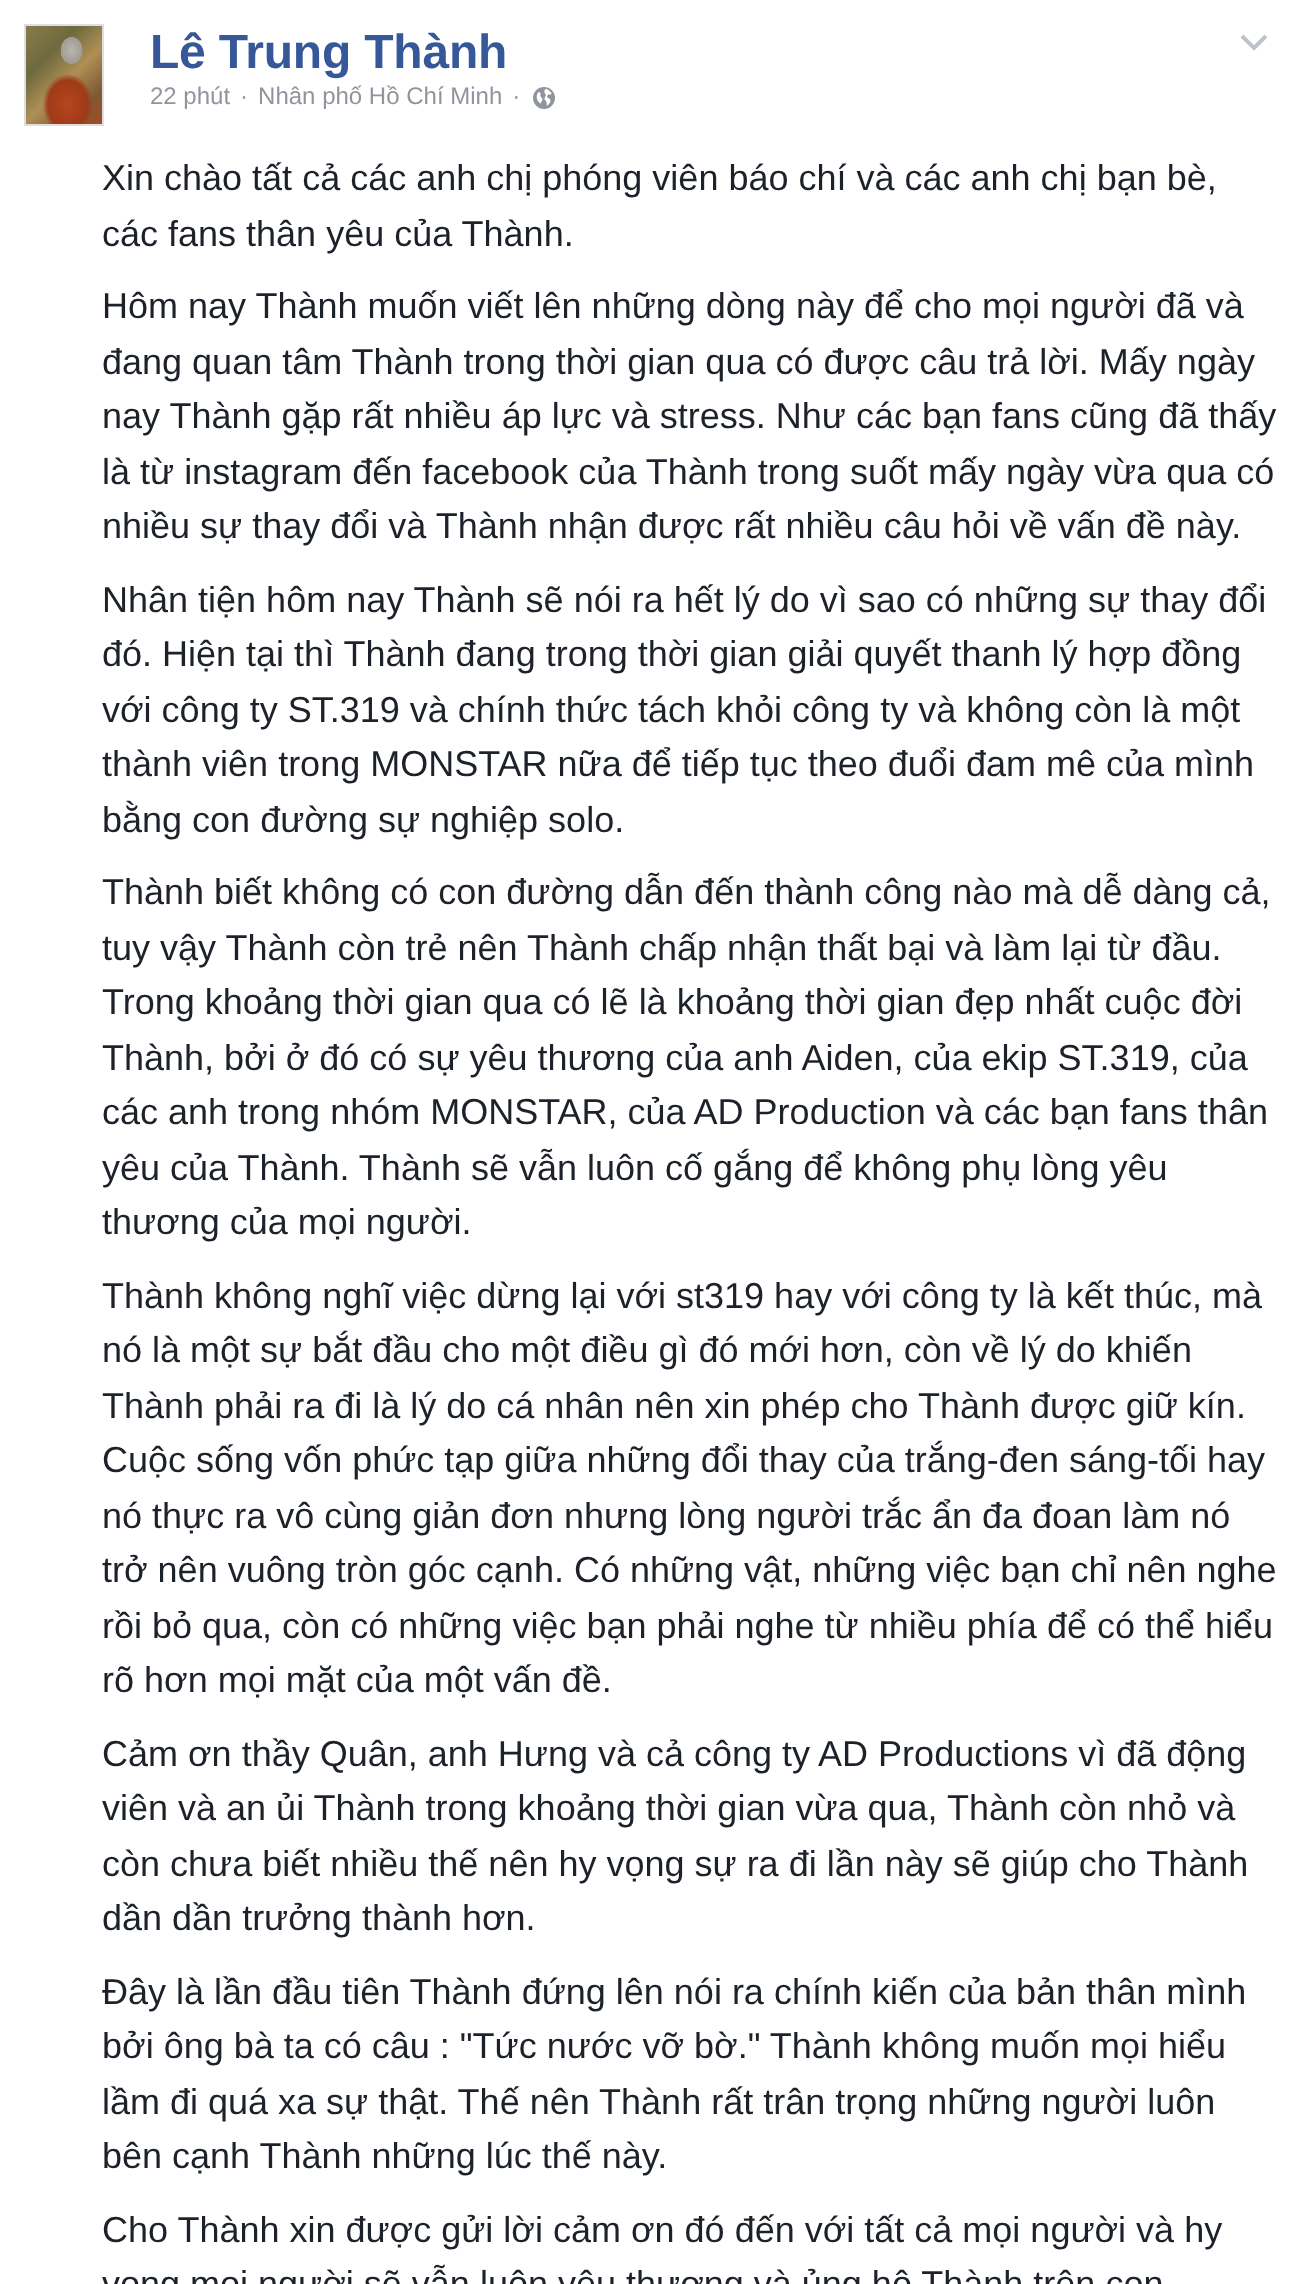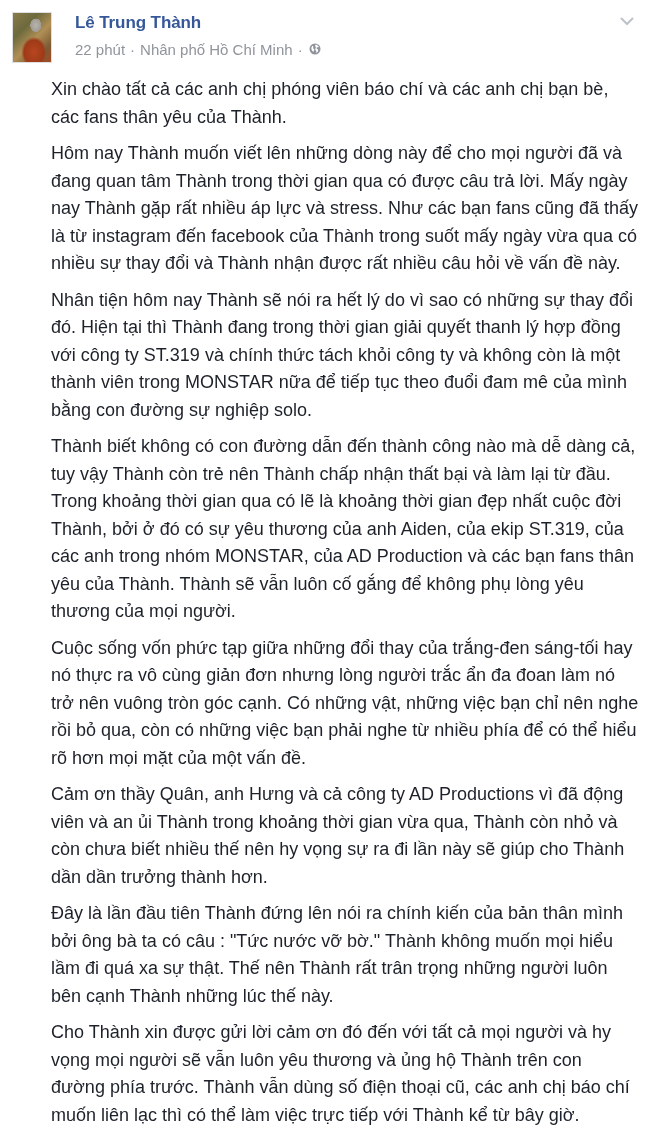--- a/index.html
+++ b/index.html
@@ -30,35 +30,35 @@
       background:
         radial-gradient(ellipse 9px 11px at 60% 25%, #b9b4ad 0%, #a09b93 60%, transparent 62%),
         radial-gradient(ellipse 18px 22px at 55% 80%, #b7461f 0%, #9e3a18 55%, transparent 70%),
         linear-gradient(135deg, #8a7a4a 0%, #6d6a3e 30%, #b08f55 55%, #7c5a35 80%, #a54a22 100%);
       overflow: hidden;
     }
     .author-name {
       position: absolute;
       left: 75px;
       top: 13px;
-      font-size: 17px;
+      font-size: 24px;
       font-weight: bold;
       color: #365899;
       letter-spacing: -0.1px;
       text-decoration: none;
       cursor: pointer;
     }
     .post-meta {
       position: absolute;
       left: 75px;
       top: 41px;
-      font-size: 15px;
+      font-size: 12px;
       color: #90949c;
       display: flex;
-      align-items: flex-start;
+      align-items: flex-end;
       white-space: nowrap;
     }
     .post-meta .sep {
       margin: 0 5px;
     }
     .globe-icon {
       display: inline-block;
       width: 12px;
       height: 12px;
       margin-left: 1px;
@@ -122,20 +122,21 @@
     <p>
       <span class="line-block">Hôm nay Thành muốn viết lên những dòng này để cho mọi người đã và đang quan tâm Thành trong thời gian qua có được câu trả lời. Mấy ngày nay Thành gặp rất nhiều áp lực và stress. Như các bạn fans cũng đã thấy là từ instagram đến facebook của Thành trong suốt mấy ngày vừa qua có nhiều sự thay đổi và Thành nhận được rất nhiều câu hỏi về vấn đề này.</span>
     </p>
     <p>
       <span class="line-block">Nhân tiện hôm nay Thành sẽ nói ra hết lý do vì sao có những sự thay đổi đó. Hiện tại thì Thành đang trong thời gian giải quyết thanh lý hợp đồng với công ty ST.319 và chính thức tách khỏi công ty và không còn là một thành viên trong MONSTAR nữa để tiếp tục theo đuổi đam mê của mình bằng con đường sự nghiệp solo.</span>
     </p>
     <p>
       <span class="line-block">Thành biết không có con đường dẫn đến thành công nào mà dễ dàng cả, tuy vậy Thành còn trẻ nên Thành chấp nhận thất bại và làm lại từ đầu. Trong khoảng thời gian qua có lẽ là khoảng thời gian đẹp nhất cuộc đời Thành, bởi ở đó có sự yêu thương của anh Aiden, của ekip ST.319, của các anh trong nhóm MONSTAR, của AD Production và các bạn fans thân yêu của Thành. Thành sẽ vẫn luôn cố gắng để không phụ lòng yêu thương của mọi người.</span>
     </p>
     <p>
+      <span class="line-block">Thành không nghĩ việc dừng lại với st319 hay với công ty là kết thúc, mà nó là một sự bắt đầu cho một điều gì đó mới hơn, còn về lý do khiến Thành phải ra đi là lý do cá nhân nên xin phép cho Thành được giữ kín.</span>
       <span class="line-block">Cuộc sống vốn phức tạp giữa những đổi thay của trắng-đen sáng-tối hay nó thực ra vô cùng giản đơn nhưng lòng người trắc ẩn đa đoan làm nó trở nên vuông tròn góc cạnh. Có những vật, những việc bạn chỉ nên nghe rồi bỏ qua, còn có những việc bạn phải nghe từ nhiều phía để có thể hiểu rõ hơn mọi mặt của một vấn đề.</span>
     </p>
     <p>
       <span class="line-block">Cảm ơn thầy Quân, anh Hưng và cả công ty AD Productions vì đã động viên và an ủi Thành trong khoảng thời gian vừa qua, Thành còn nhỏ và còn chưa biết nhiều thế nên hy vọng sự ra đi lần này sẽ giúp cho Thành dần dần trưởng thành hơn.</span>
     </p>
     <p>
       <span class="line-block">Đây là lần đầu tiên Thành đứng lên nói ra chính kiến của bản thân mình bởi ông bà ta có câu : "Tức nước vỡ bờ." Thành không muốn mọi hiểu lầm đi quá xa sự thật. Thế nên Thành rất trân trọng những người luôn bên cạnh Thành những lúc thế này.</span>
     </p>
     <p>
       <span class="line-block">Cho Thành xin được gửi lời cảm ơn đó đến với tất cả mọi người và hy vọng mọi người sẽ vẫn luôn yêu thương và ủng hộ Thành trên con đường phía trước. Thành vẫn dùng số điện thoại cũ, các anh chị báo chí muốn liên lạc thì có thể làm việc trực tiếp với Thành kể từ bây giờ.</span>

